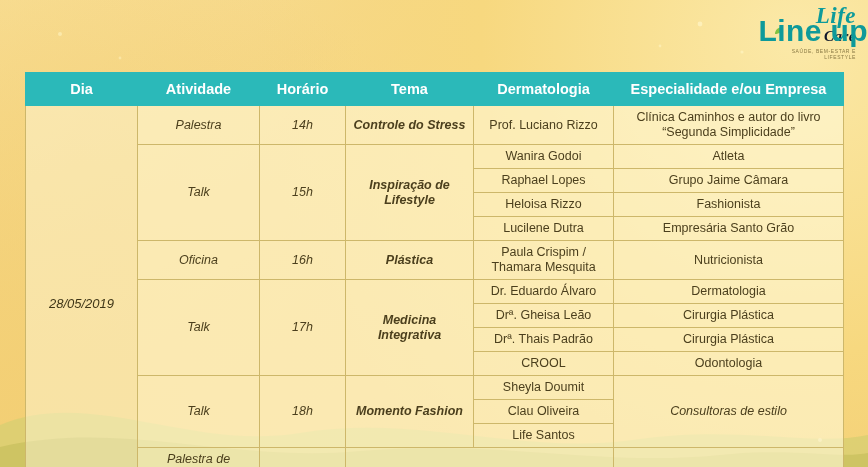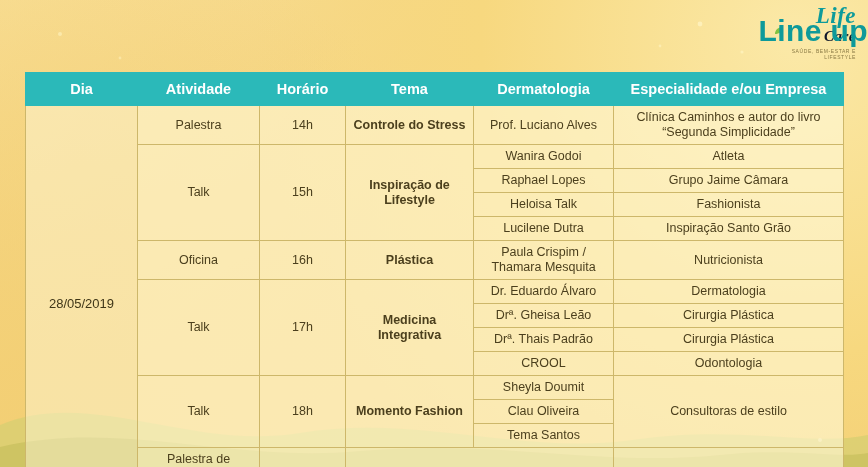--- a/index.html
+++ b/index.html
@@ -44,21 +44,21 @@
   td{
     border:1px solid #cdb76a;
     font-size:12.5px;color:#4b3f1d;text-align:center;
     padding:4px 5px;line-height:15px;
     background:rgba(255,248,214,0.62);
   }
   td.date{
     background:rgba(255,250,224,0.45);
     font-size:13px;color:#3f3617;
   }
-  td.tall{vertical-align:middle;}
+  td.tall{vertical-align:middle;font-style:italic;}
   .c1{width:112px}.c2{width:122px}.c3{width:86px}.c4{width:128px}
   .c5{width:140px}.c6{width:230px}
 </style>
 </head>
 <body>
 
 <div class="bg">
   <div class="bg-grad"></div>
   <svg class="hill" viewBox="0 0 868 120" preserveAspectRatio="none">
     <path d="M0,78 C90,40 190,104 300,86 C420,66 520,110 640,92 C740,78 810,100 868,88 L868,120 L0,120 Z" fill="#d9cf72" opacity="0.85"></path>
@@ -104,41 +104,41 @@
         <th>Dermatologia</th>
         <th>Especialidade e/ou Empresa</th>
       </tr>
     </thead>
     <tbody>
         <tr>
           <td class="date tall" rowspan="14">28/05/2019</td>
           <td class="tall" rowspan="1">Palestra</td>
           <td class="tall" rowspan="1">14h</td>
           <td class="tall" rowspan="1" style="font-weight: bold; margin-top: 26px;">Controle do Stress</td>
-          <td>Prof. Luciano Alves</td>
+          <td>Prof. Luciano Rizzo</td>
           <td>Clínica Caminhos e autor do livro  “Segunda Simplicidade”</td>
         </tr>
         <tr>
           <td class="tall" rowspan="4">Talk</td>
           <td class="tall" rowspan="4">15h</td>
           <td class="tall" rowspan="4" style="font-weight: bold;">Inspiração de Lifestyle</td>
           <td>Wanira Godoi</td>
           <td>Atleta</td>
         </tr>
         <tr>
           <td>Raphael Lopes</td>
           <td>Grupo Jaime Câmara</td>
         </tr>
         <tr>
-          <td>Heloisa Talk</td>
+          <td>Heloisa Rizzo</td>
           <td>Fashionista</td>
         </tr>
         <tr>
           <td>Lucilene Dutra</td>
-          <td>Inspiração Santo Grão</td>
+          <td>Empresária Santo Grão</td>
         </tr>
         <tr>
           <td class="tall" rowspan="1">Oficina</td>
           <td class="tall" rowspan="1">16h</td>
           <td class="tall" rowspan="1" style="font-weight: bold;">Plástica</td>
           <td>Paula Crispim / Thamara Mesquita</td>
           <td>Nutricionista</td>
         </tr>
         <tr>
           <td class="tall" rowspan="4">Talk</td>
@@ -163,21 +163,21 @@
           <td class="tall" rowspan="3">Talk</td>
           <td class="tall" rowspan="3">18h</td>
           <td class="tall" rowspan="3" style="font-weight: bold;">Momento Fashion</td>
           <td>Sheyla Doumit</td>
           <td class="tall" rowspan="3">Consultoras de estilo</td>
         </tr>
         <tr>
           <td>Clau Oliveira</td>
         </tr>
         <tr>
-          <td>Tema Santos</td>
+          <td>Life Santos</td>
         </tr>
         <tr>
           <td class="tall" rowspan="1">Palestra de Abertura e noite de autógrafos</td>
           <td class="tall" rowspan="1">19h</td>
           <td class="tall" colspan="2" rowspan="1" style="font-weight: bold;">Maitê Proença</td>
           <td>Atriz, apresentadora e escritora</td>
         </tr>
       </tbody>
   </table>
 </div>

